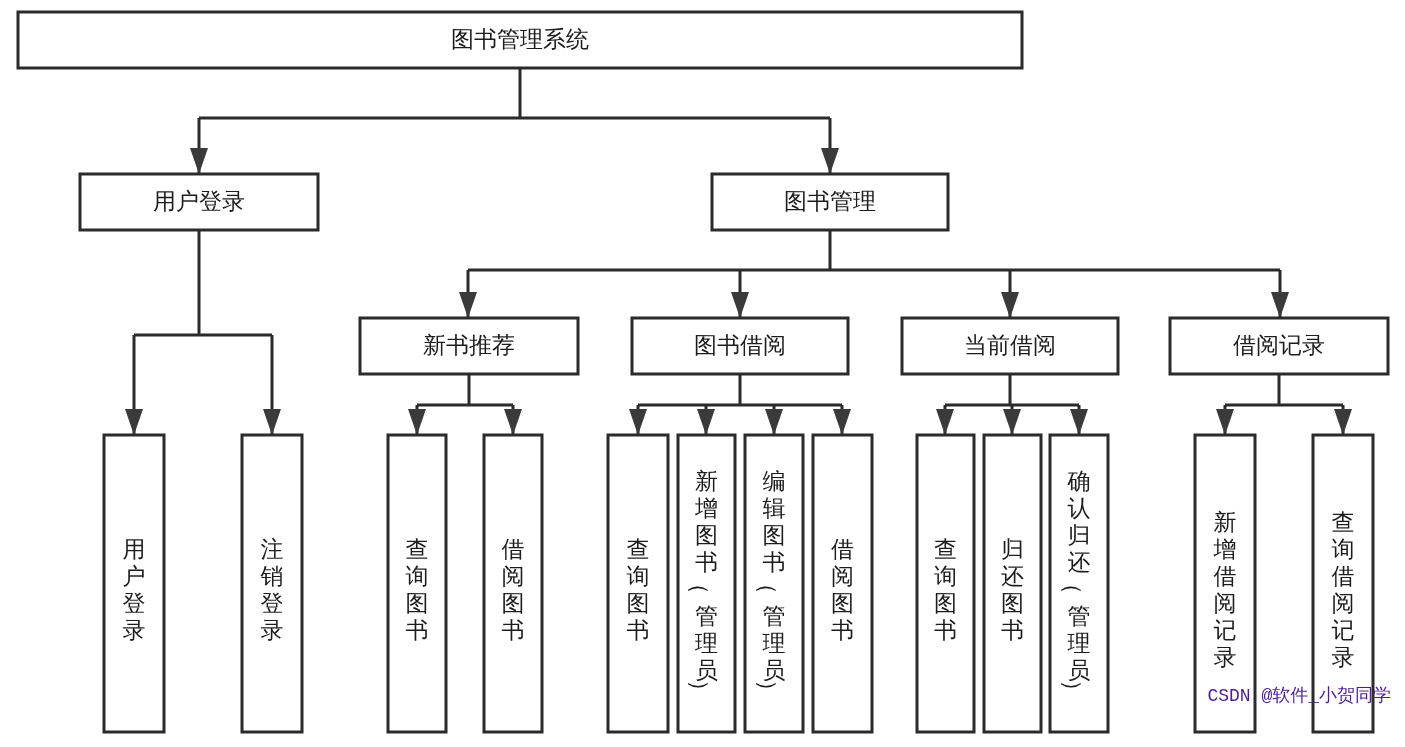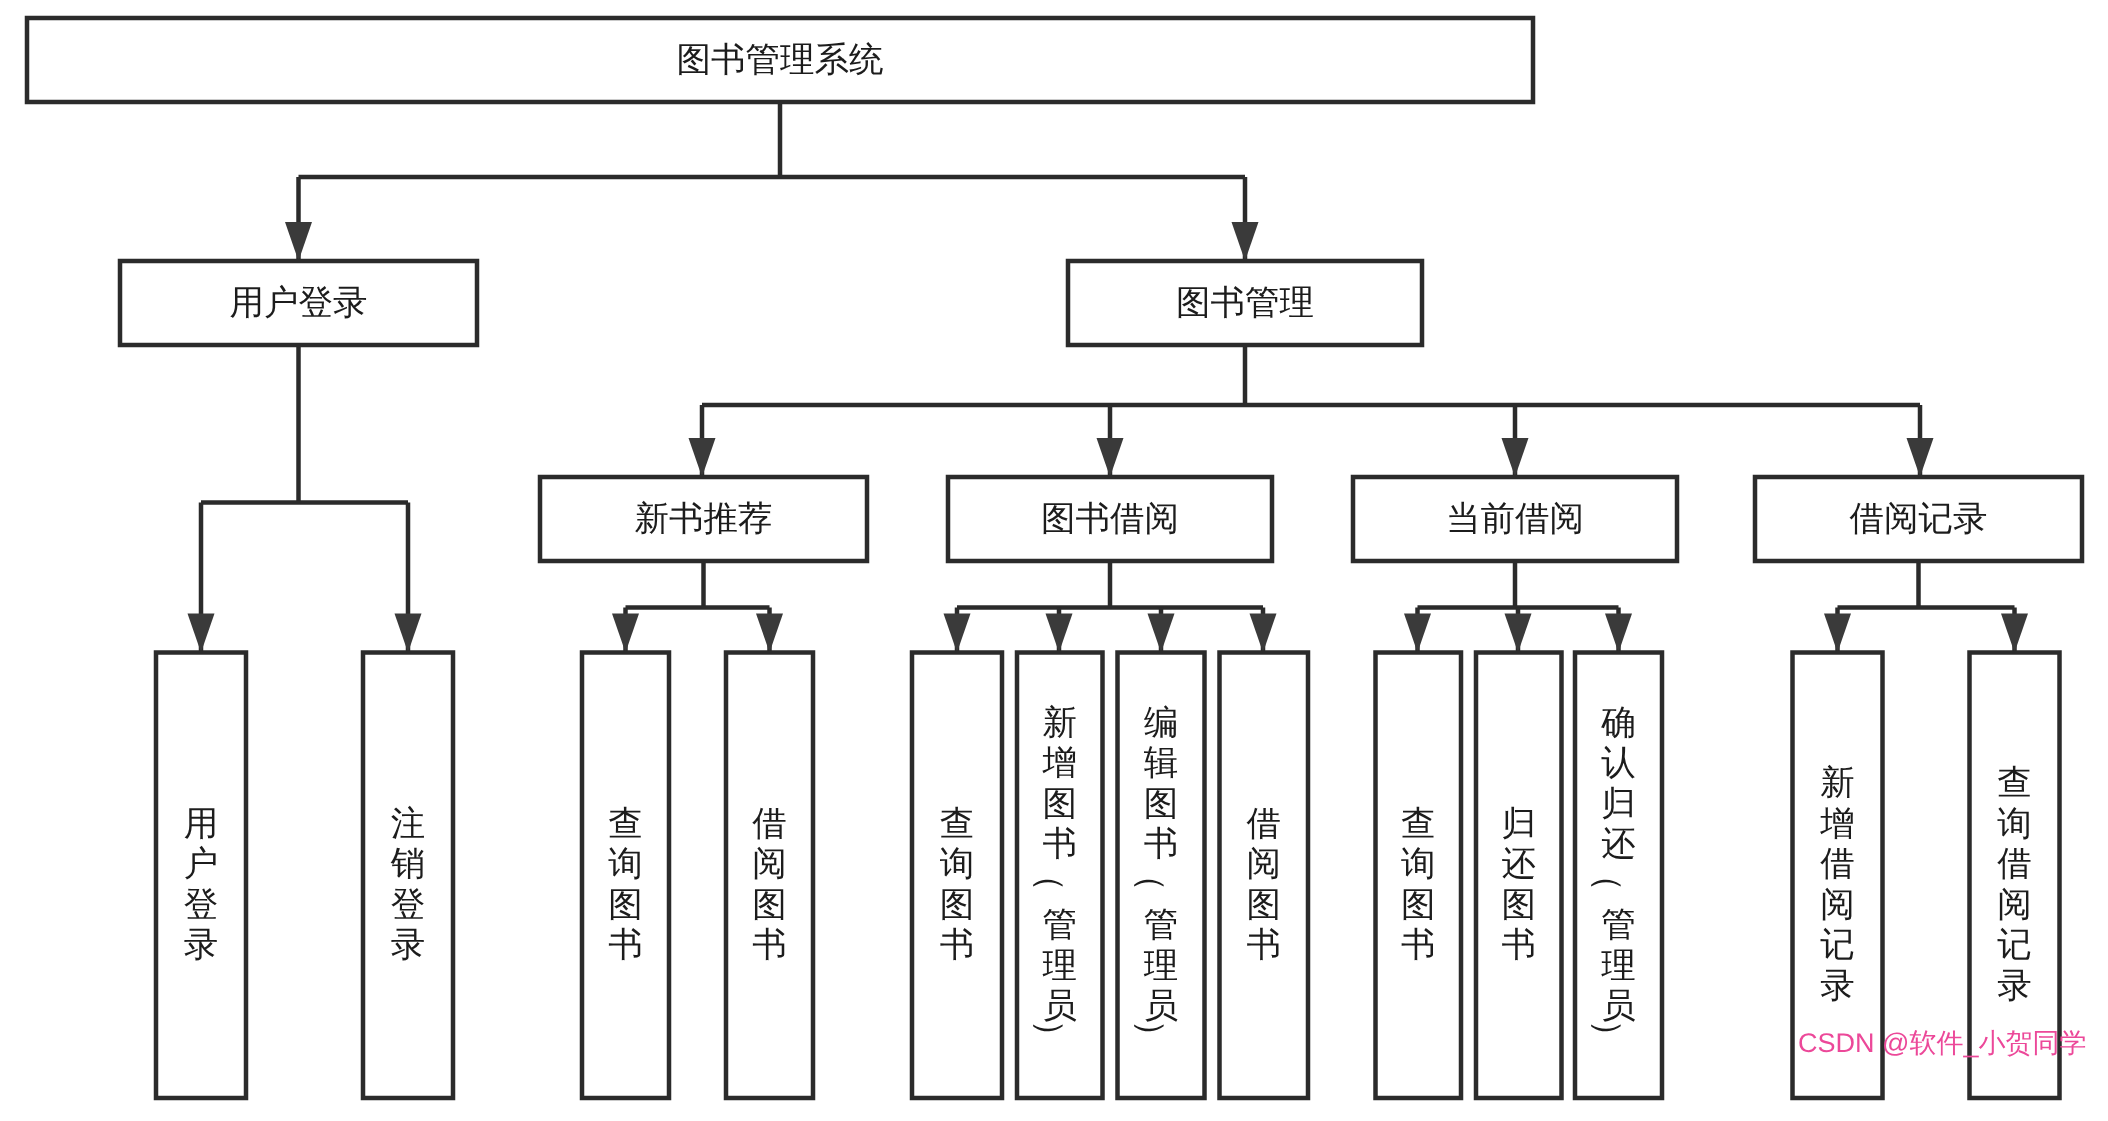--- a/index.html
+++ b/index.html
@@ -46,23 +46,23 @@
     font-family: "Liberation Sans", "DejaVu Sans", sans-serif;
     font-size: 23px;
     fill: #1c1c1c;
     text-anchor: middle;
     dominant-baseline: middle;
   }
   .watermark {
     position: absolute;
     right: 14px;
     bottom: 6px;
-    font-family: Liberation Sans, sans-serif;
+    font-family: Liberation Mono, monospace;
     font-size: 18px;
-    color: #ec4899;
+    color: #4c1d95;
     white-space: nowrap;
     user-select: none;
   }
 </style>
 </head>
 <body>
 
 <div id="diagram-root">
   <svg id="tree-svg" viewBox="0 0 1405 747" xmlns="http://www.w3.org/2000/svg">
     <g id="connector-layer">

